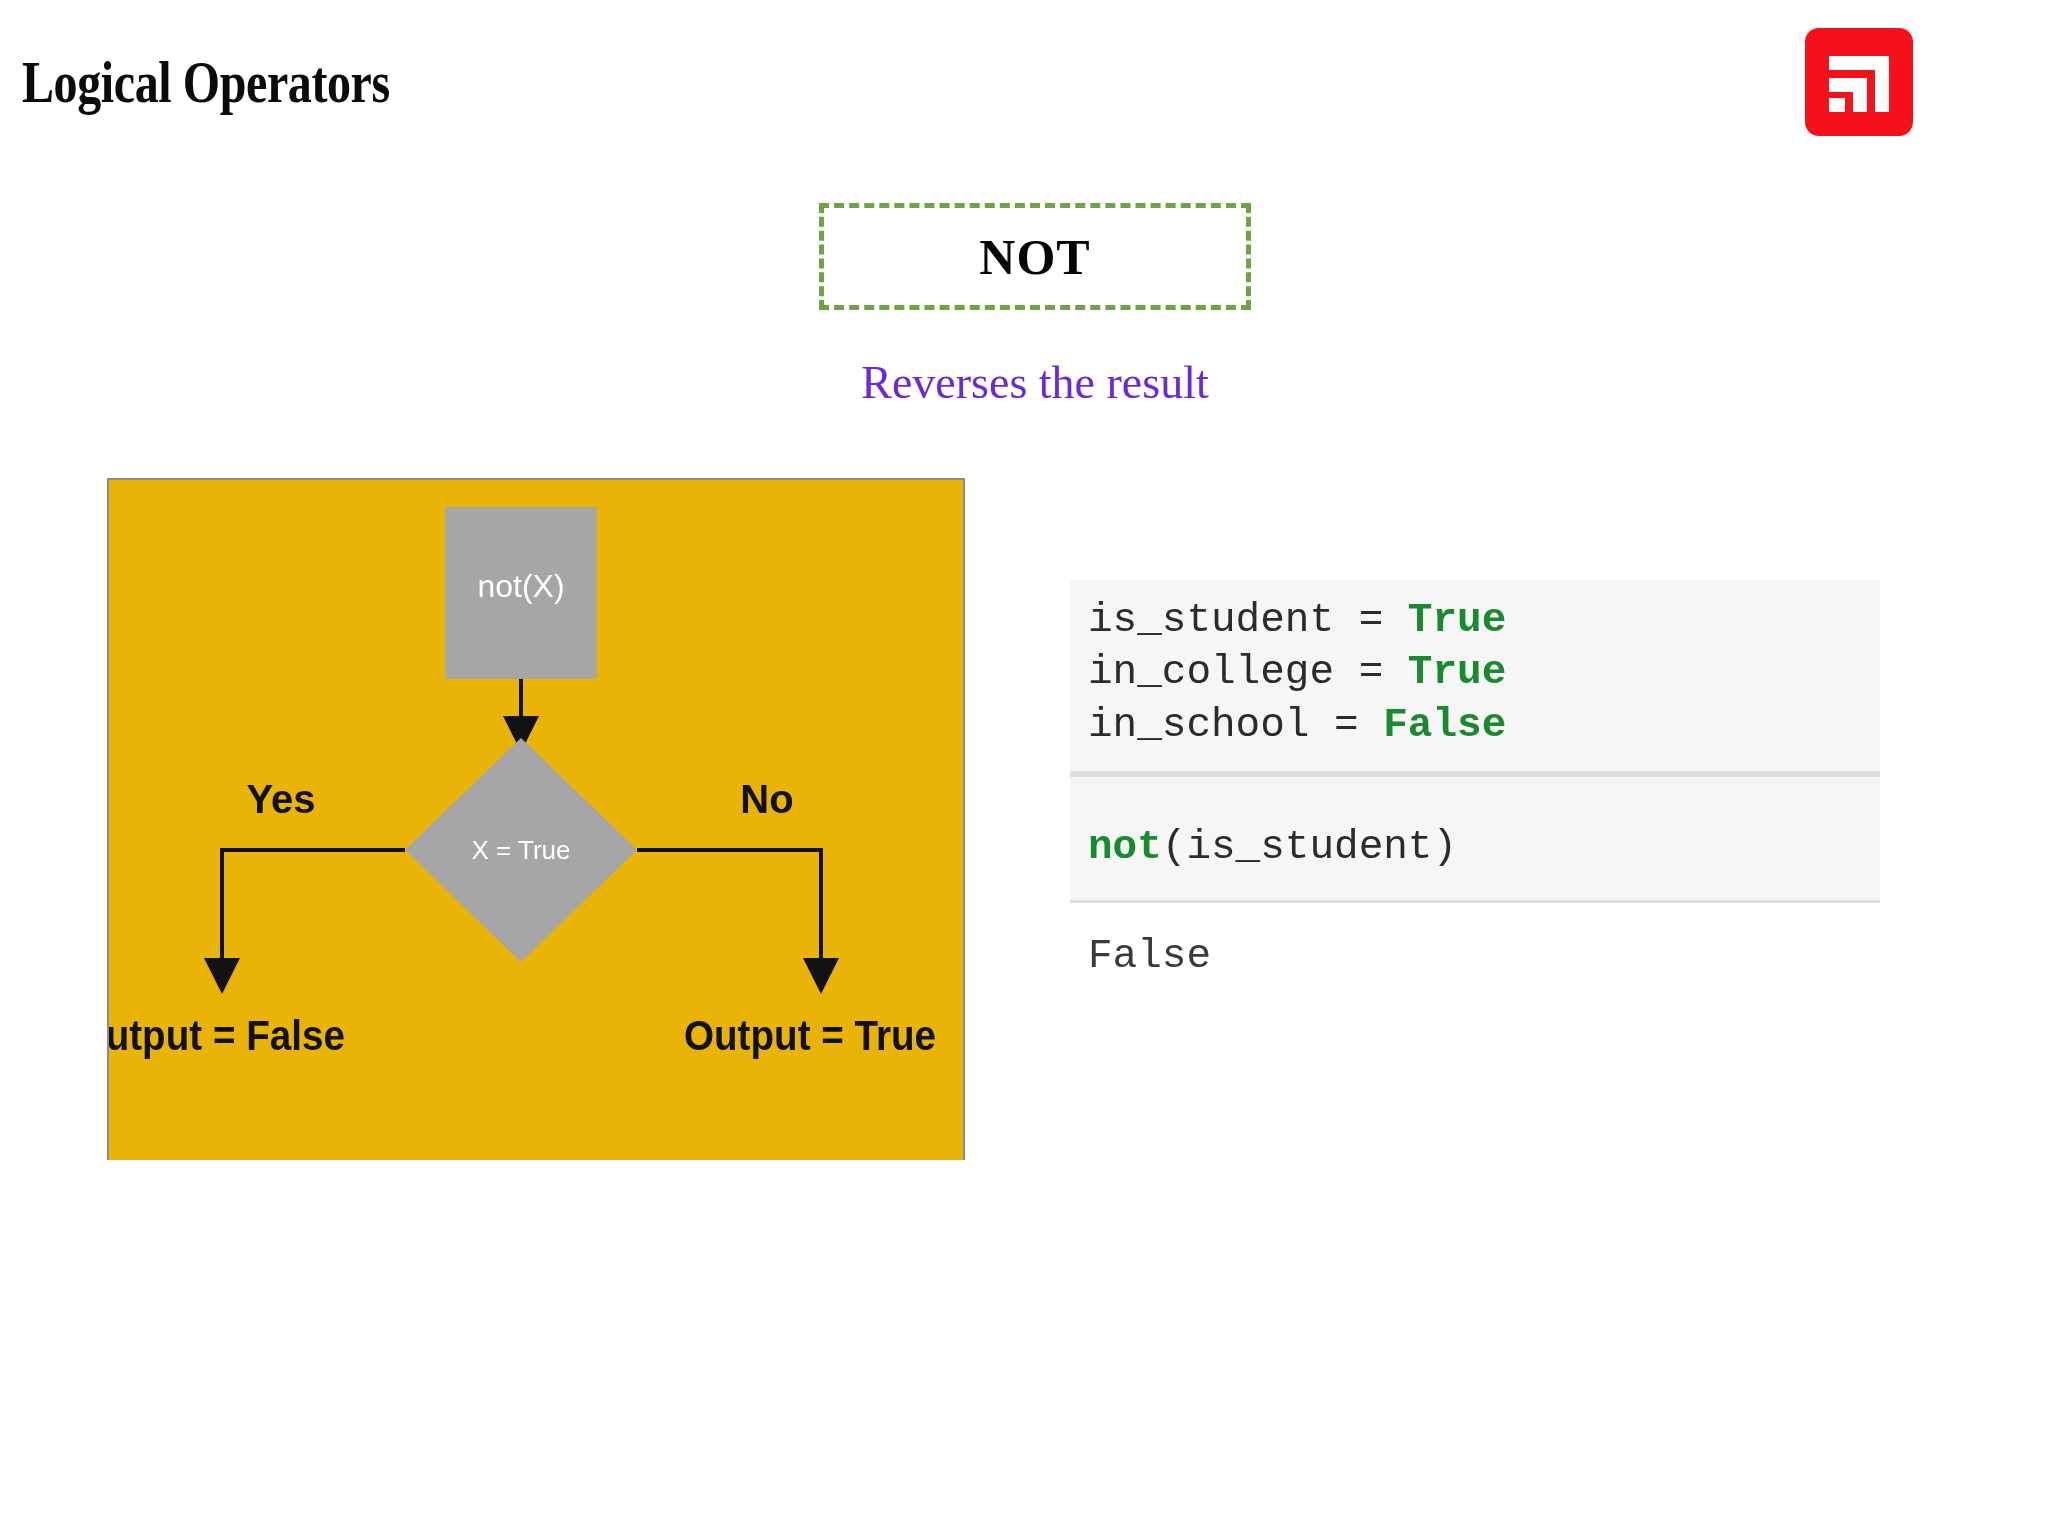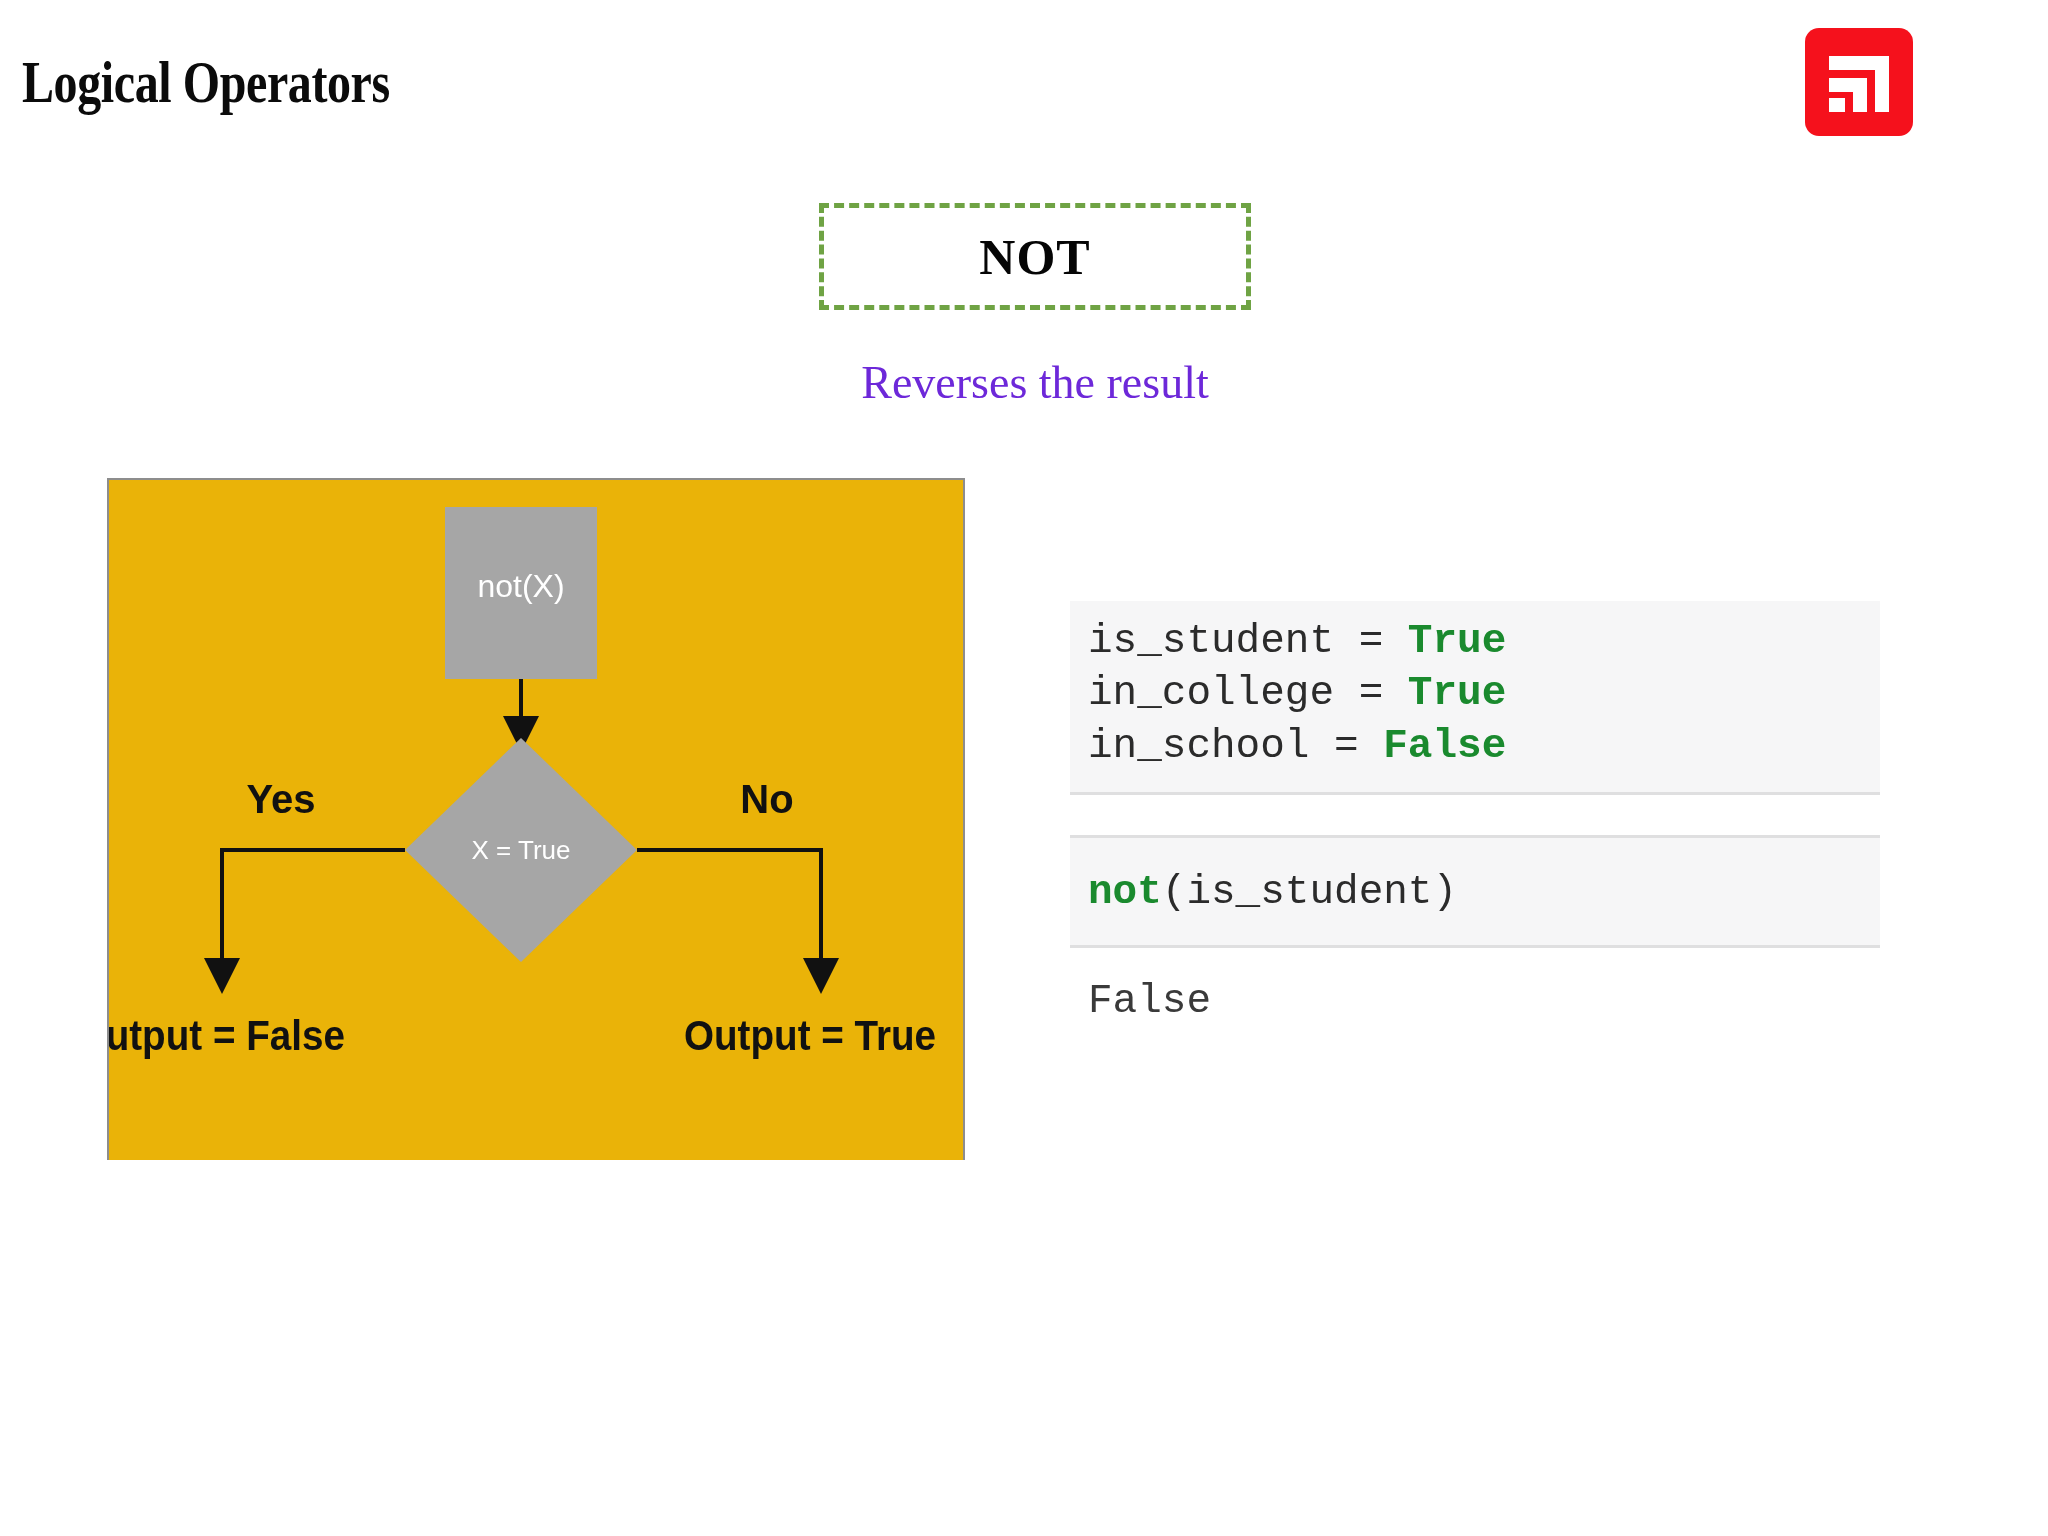--- a/index.html
+++ b/index.html
@@ -146,38 +146,37 @@
   .flow-out-text {
     font-family: "Liberation Sans", sans-serif;
     font-weight: bold;
     fill: #111111;
   }
 
   
   #code-panel {
     position: absolute;
     left: 1070px;
-    top: 601px;
+    top: 580px;
     width: 810px;
   }
   .code-cell {
     background: #f6f6f7;
     border-bottom: 3px solid #dfdfe0;
     padding: 14px 18px 20px 18px;
     box-sizing: border-box;
     font-family: "Liberation Mono", monospace;
     font-size: 41px;
     line-height: 1.28;
     color: #2b2b2b;
     white-space: pre;
   }
   .code-cell.second {
-    margin-top: 40px;
     border-top: 3px solid #dfdfe0;
-    padding-top: 28px;
+    padding-top: 44px;
     padding-bottom: 26px;
   }
   .kw-true  { color: #1a8a2e; font-weight: bold; }
   .kw-false { color: #1a8a2e; font-weight: bold; }
   .kw-not   { color: #1a8a2e; font-weight: bold; }
   #code-output {
     margin-top: 30px;
     padding-left: 18px;
     font-family: "Liberation Mono", monospace;
     font-size: 41px;

